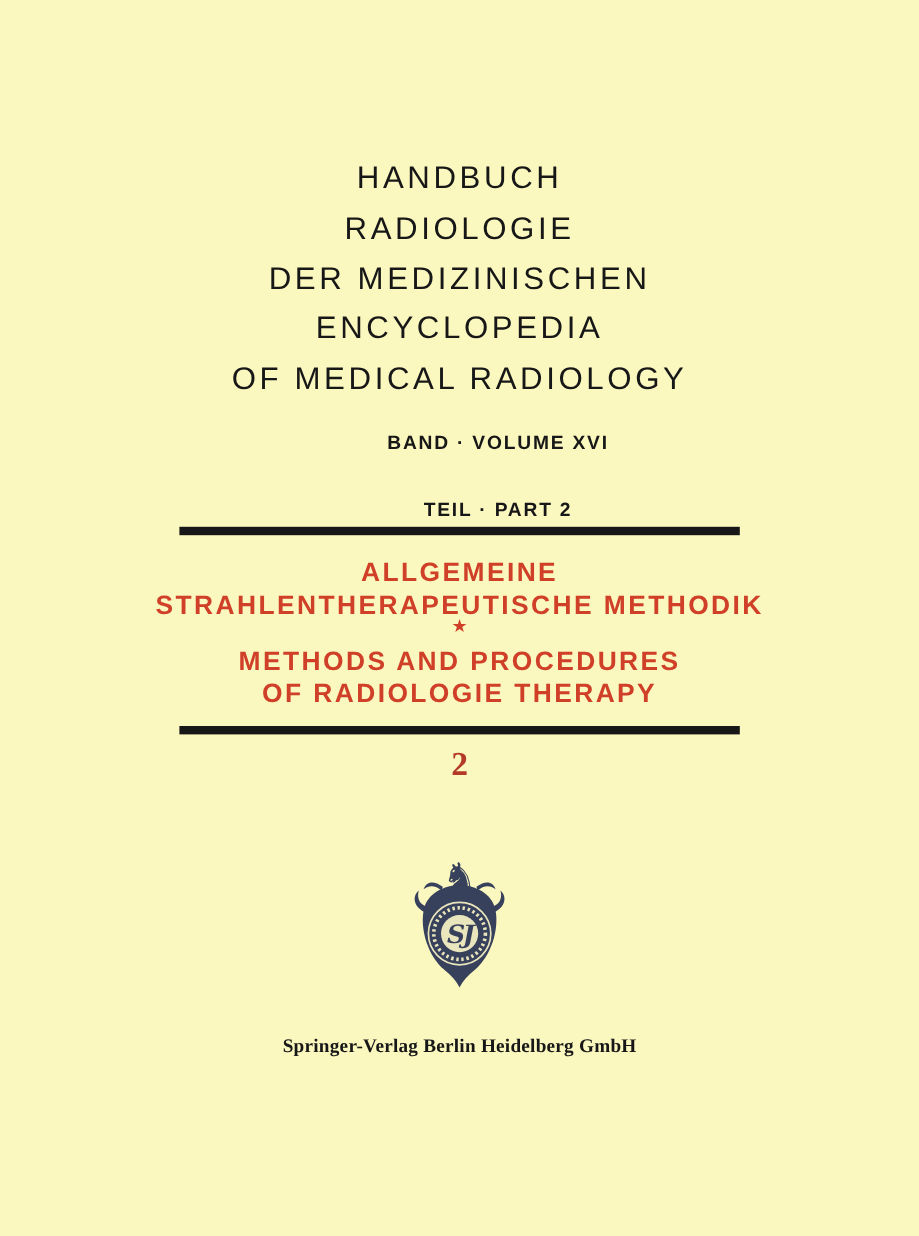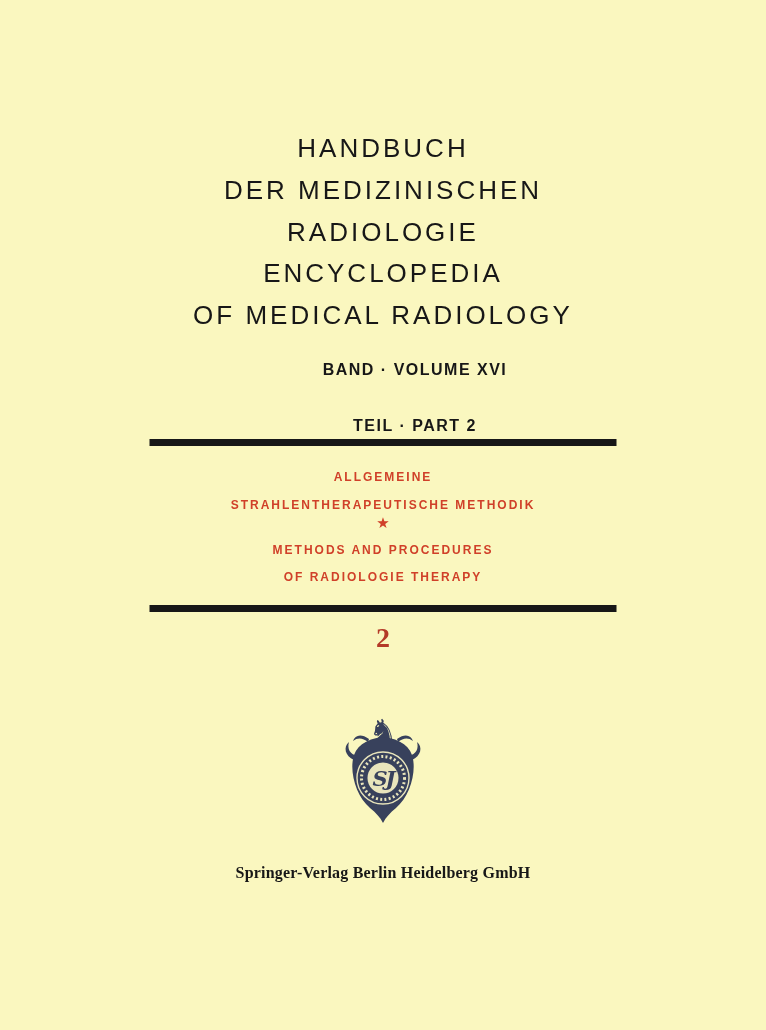--- a/index.html
+++ b/index.html
@@ -37,21 +37,21 @@
   .part-line{top:412px;}
   .rule{
     position:absolute;left:50%;transform:translateX(-50%);
     width:467px;height:7px;background:var(--ink);
   }
   .rule-top{top:439px;}
   .rule-bottom{top:605px;}
   .subject-title{
     color:var(--red);
     font-weight:bold;
-    font-size:12px;
+    font-size:22px;
     line-height:28px;
     letter-spacing:2px;
   }
   .subject-de{top:463px;}
   .subject-en{top:537px;line-height:27px;}
   .star-sep{
     top:514px;
     color:var(--red);
     font-size:15px;line-height:18px;
   }
@@ -75,22 +75,22 @@
     letter-spacing:0.2px;
   }
 </style>
 </head>
 <body>
 
 <div class="cover">
 
   <div class="line-block series-title series-de">
     <div>HANDBUCH</div>
+    <div>RADIOLOGIE</div>
     <div>DER MEDIZINISCHEN</div>
-    <div>RADIOLOGIE</div>
   </div>
 
   <div class="line-block series-title series-en">
     <div>ENCYCLOPEDIA</div>
     <div>OF MEDICAL RADIOLOGY</div>
   </div>
 
   <div class="line-block volume-line">BAND · VOLUME XVI</div>
   <div class="line-block volume-line part-line">TEIL · PART 2</div>
 

